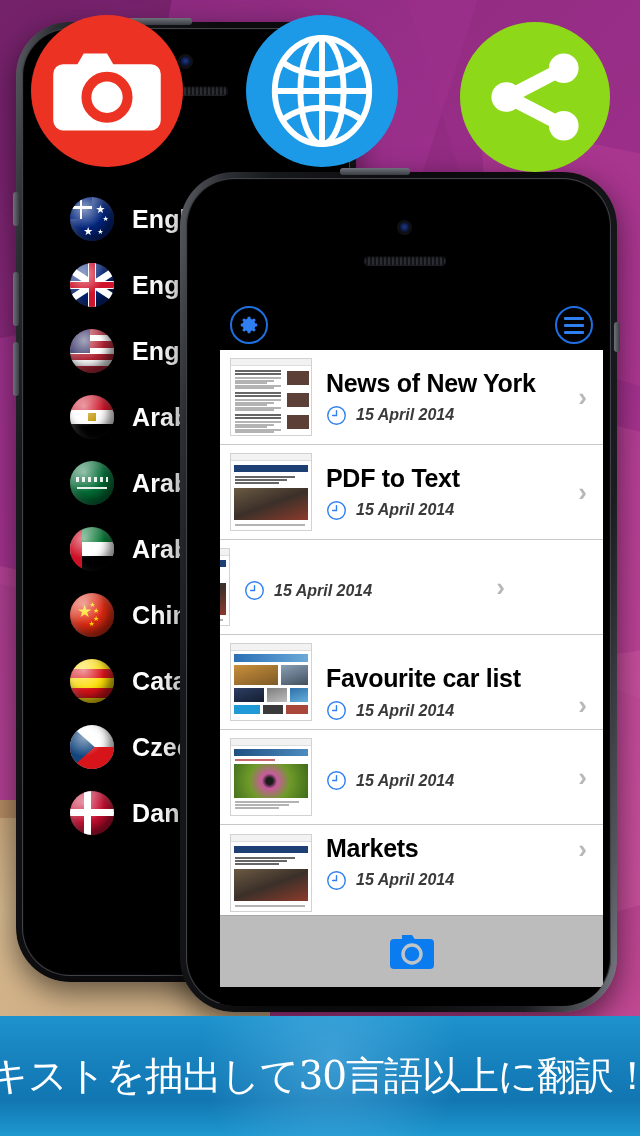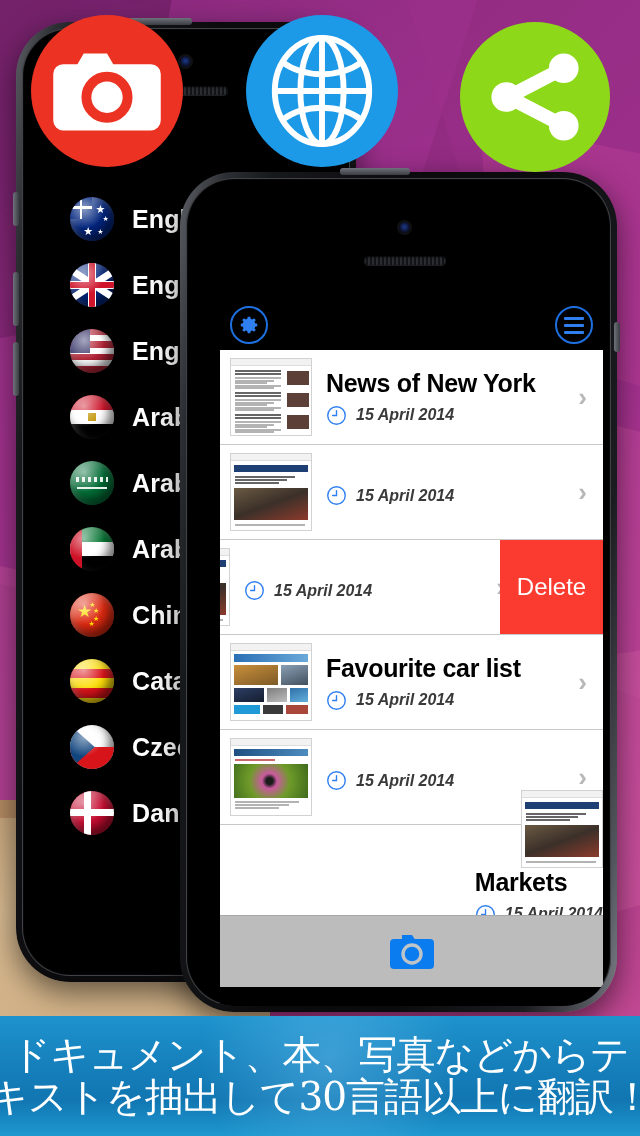--- a/index.html
+++ b/index.html
@@ -411,20 +411,21 @@
                 <div class="thumb">
                   <div class="thead"></div>
                   <div class="tblock" style="left:3px;top:11px;width:74px;height:7px;background:#1d3f73"></div>
                   <div class="tline" style="top:22px;width:60px;background:#333"></div>
                   <div class="tline" style="top:25px;width:52px;background:#333"></div>
                   <div class="tline" style="top:28px;width:44px;background:#333"></div>
                   <div class="timg" style="left:3px;top:34px;width:74px;height:32px;background:linear-gradient(160deg,#6b5a43,#3b3029 50%,#8d3b2c 100%)"></div>
                   <div class="tline" style="top:70px;width:70px"></div>
                 </div>
                 <div class="doc-info">
+                  <div class="doc-title">PDF to Text</div>
                   <div class="doc-meta">
                     <svg class="clock" viewBox="0 0 24 24">
                       <circle cx="12" cy="12" r="10" fill="none" stroke="#2f7ff0" stroke-width="1.6"></circle>
                       <path d="M12 6.4V12H7.6" fill="none" stroke="#2f7ff0" stroke-width="1.6" stroke-linecap="round"></path>
                     </svg>
                     <span class="doc-date">15 April 2014</span>
                   </div>
                 </div>
                 <span class="chev">›</span>
               </div>
@@ -441,24 +442,23 @@
                   <div class="doc-meta">
                     <svg class="clock" viewBox="0 0 24 24">
                       <circle cx="12" cy="12" r="10" fill="none" stroke="#2f7ff0" stroke-width="1.6"></circle>
                       <path d="M12 6.4V12H7.6" fill="none" stroke="#2f7ff0" stroke-width="1.6" stroke-linecap="round"></path>
                     </svg>
                     <span class="doc-date">15 April 2014</span>
                   </div>
                 </div>
                 <span class="chev">›</span>
               </div>
-              <div class="delete-btn">Delete</div>
             </div>
             <div class="doc-row">
-              <div style="display: flex; align-items: center; width: 100%;">
+              <div style="display: flex; align-items: flex-end; width: 100%;">
                 <div class="thumb">
                   <div class="thead"></div>
                   <div class="timg" style="left:3px;top:10px;width:74px;height:8px;background:linear-gradient(90deg,#2b6fb5,#6aa9d8)"></div>
                   <div class="timg" style="left:3px;top:21px;width:44px;height:20px;background:linear-gradient(160deg,#c98f3a,#7d5a27)"></div>
                   <div class="timg" style="left:50px;top:21px;width:27px;height:20px;background:linear-gradient(160deg,#8aa0b5,#42505e)"></div>
                   <div class="timg" style="left:3px;top:44px;width:30px;height:14px;background:linear-gradient(160deg,#2d3f66,#151d2e)"></div>
                   <div class="timg" style="left:36px;top:44px;width:20px;height:14px;background:linear-gradient(160deg,#7d7d7d,#bdbdbd)"></div>
                   <div class="timg" style="left:59px;top:44px;width:18px;height:14px;background:linear-gradient(160deg,#2f6fa8,#63b0dd)"></div>
                   <div class="timg" style="left:3px;top:61px;width:26px;height:9px;background:#1f9ad6"></div>
                   <div class="timg" style="left:32px;top:61px;width:20px;height:9px;background:#3a3a3a"></div>
@@ -494,21 +494,21 @@
                       <circle cx="12" cy="12" r="10" fill="none" stroke="#2f7ff0" stroke-width="1.6"></circle>
                       <path d="M12 6.4V12H7.6" fill="none" stroke="#2f7ff0" stroke-width="1.6" stroke-linecap="round"></path>
                     </svg>
                     <span class="doc-date">15 April 2014</span>
                   </div>
                 </div>
                 <span class="chev">›</span>
               </div>
             </div>
             <div class="doc-row">
-              <div style="display: flex; align-items: flex-end; width: 100%; flex-direction: column;">
+              <div style="display: flex; align-items: flex-start; width: 100%;">
                 <div class="thumb">
                   <div class="thead"></div>
                   <div class="tblock" style="left:3px;top:11px;width:74px;height:7px;background:#1d3f73"></div>
                   <div class="tline" style="top:22px;width:60px;background:#333"></div>
                   <div class="tline" style="top:25px;width:52px;background:#333"></div>
                   <div class="tline" style="top:28px;width:44px;background:#333"></div>
                   <div class="timg" style="left:3px;top:34px;width:74px;height:32px;background:linear-gradient(160deg,#6b5a43,#3b3029 50%,#8d3b2c 100%)"></div>
                   <div class="tline" style="top:70px;width:70px"></div>
                 </div>
                 <div class="doc-info">
@@ -566,17 +566,16 @@
         <line x1="26" y1="55" x2="84" y2="85"></line>
       </g>
       <circle cx="24" cy="55" r="16" fill="#fff"></circle>
       <circle cx="86" cy="24" r="16" fill="#fff"></circle>
       <circle cx="86" cy="86" r="16" fill="#fff"></circle>
     </svg>
   </div>
 
   <div class="caption">
     <div class="glow"></div>
-    <div class="caption-line">ドキュメント、本、写真などからテ</div>
     <div class="caption-line">キストを抽出して30言語以上に翻訳！</div>
   </div>
 
 </div>
 
 </body></html>

